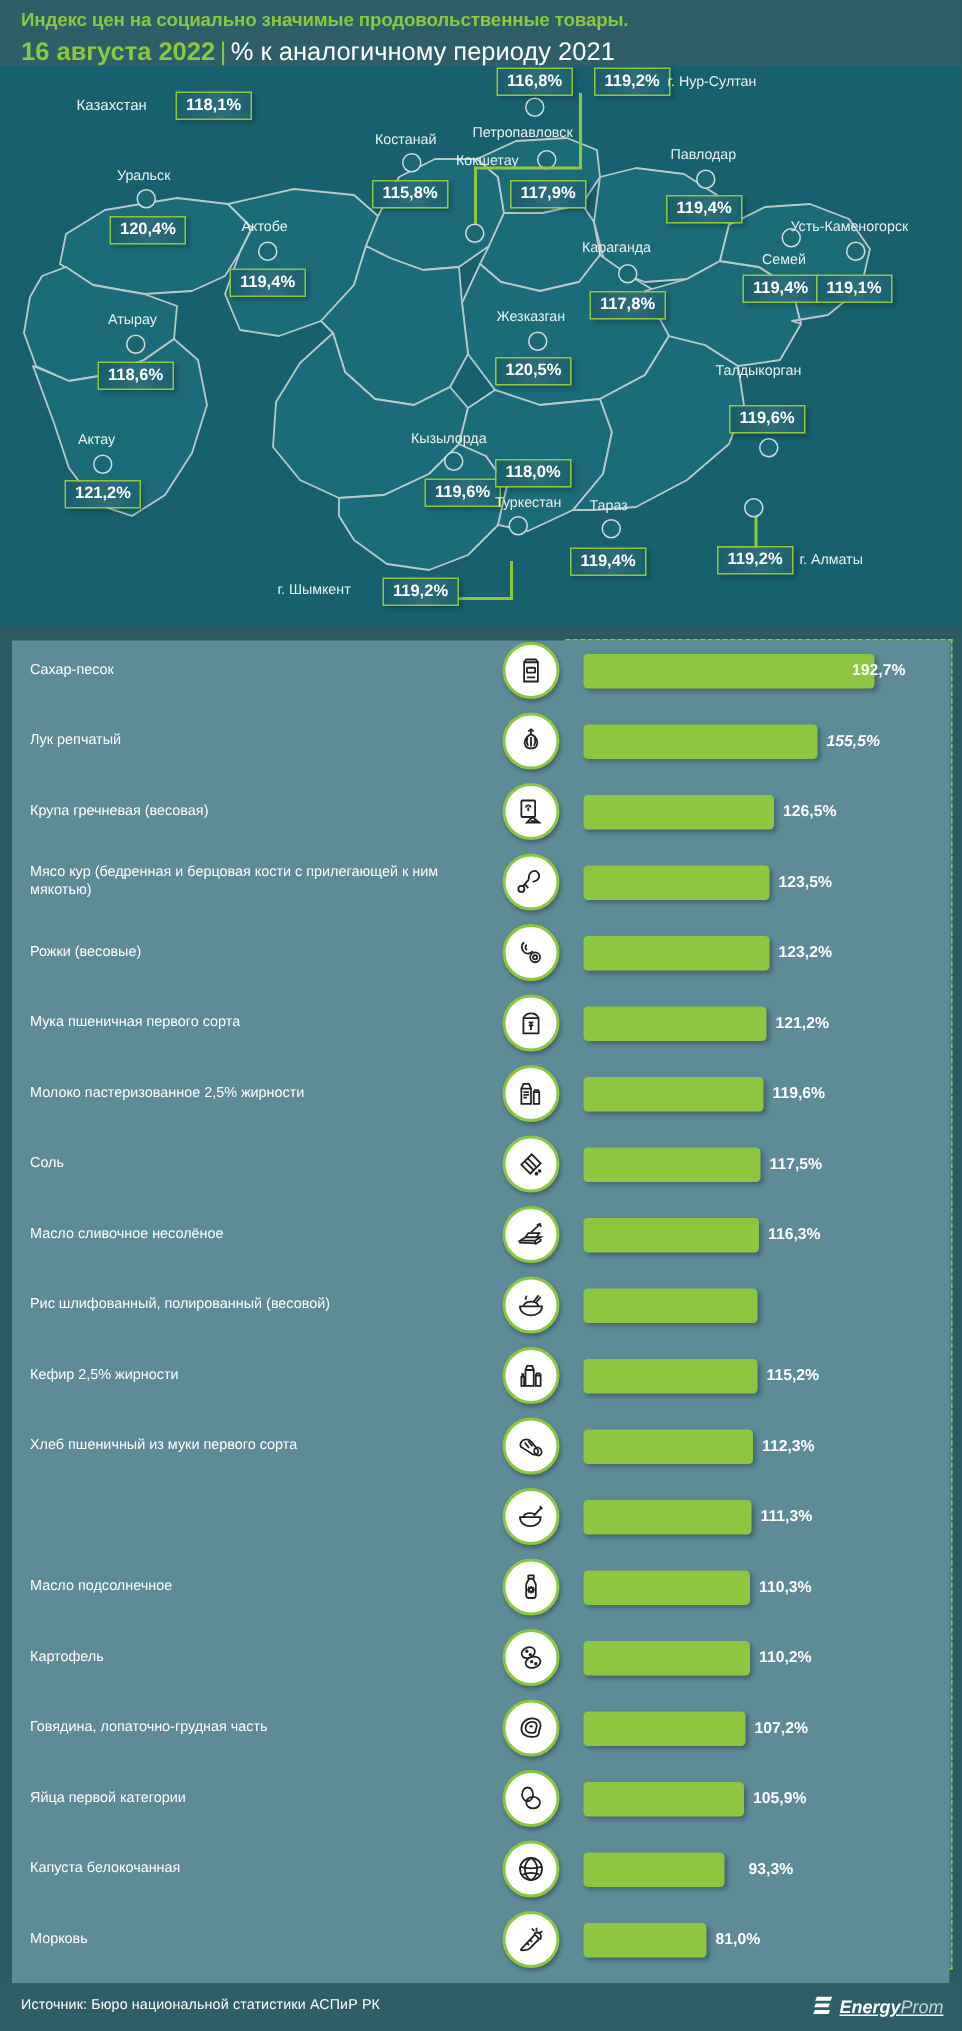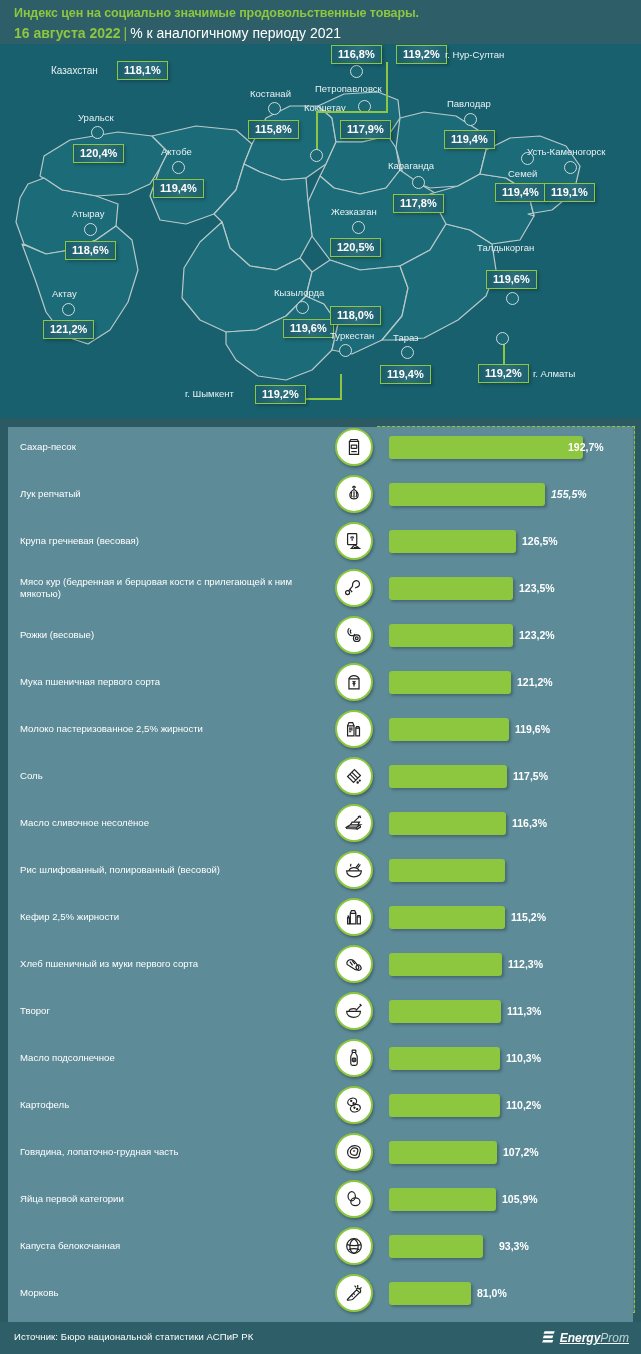--- a/index.html
+++ b/index.html
@@ -10,21 +10,21 @@
     overflow:hidden;
   }
   #page{position:relative;width:641px;height:1354px;background:#2b5a63;}
 
   
   .header{position:absolute;left:0;top:0;width:641px;height:44px;background:#2e5f68;}
   .header .line1{
     position:absolute;left:14px;top:6px;
     font-size:12.5px;font-weight:bold;color:#8dc63f;letter-spacing:-.1px;
   }
-  .header .line2{position:absolute;left:14px;top:25px;font-size:14px;font-weight:bold;}
+  .header .line2{position:absolute;left:14px;top:25px;font-size:17px;font-weight:bold;}
   .header .line2 .date{color:#8dc63f;}
   .header .line2 .sep{color:#8dc63f;margin:0 3px;font-weight:normal;}
   .header .line2 .rest{color:#ffffff;font-weight:normal;}
 
   
   .map-area{position:absolute;left:0;top:44px;width:641px;height:374px;background:#18606e;overflow:hidden;}
   .map-svg{position:absolute;left:0;top:0;}
 
   .city{position:absolute;font-size:9.5px;color:#e8f1f2;white-space:nowrap;}
   .city.big{font-size:10px;}
@@ -387,21 +387,20 @@
             <path d="M4.5 12.5c-1-2.6 1-5.3 4-5.3 2 0 3 .8 4 2l4.2 5.2c1.3 1.7.3 4-2 4-1.5 0-2.4-.6-3.3-1.6z"></path>
             <path d="M7.5 9.5l3 4M10 8.4l3 3.8"></path>
             <ellipse cx="17" cy="16" rx="2.6" ry="3" transform="rotate(-28 17 16)"></ellipse>
           </svg>
       </div>
       <div class="bar" style="width:113px;"></div>
       <div class="bar-val" style="left:500px;">112,3%</div>
     </div>
 
     <div class="row" style="top:571px;">
-      <div class="label">Творог</div>
       <div class="icon-wrap">
         <svg width="22" height="22" viewBox="0 0 24 24" fill="none" stroke="#222" stroke-width="1.3">
             <path d="M4 12.5h15c0 4-3.3 6.5-7.5 6.5S4 16.5 4 12.5z"></path>
             <path d="M6.5 12.5c.3-1.8 2.4-3 5-3 1.4 0 2.7.4 3.6 1"></path>
             <path d="M14 11.5L19.5 5.5"></path>
             <path d="M18.2 4.5c1 .5 1.6 1.3 1.8 2.2"></path>
           </svg>
       </div>
       <div class="bar" style="width:112px;"></div>
       <div class="bar-val" style="left:499px;">111,3%</div>

